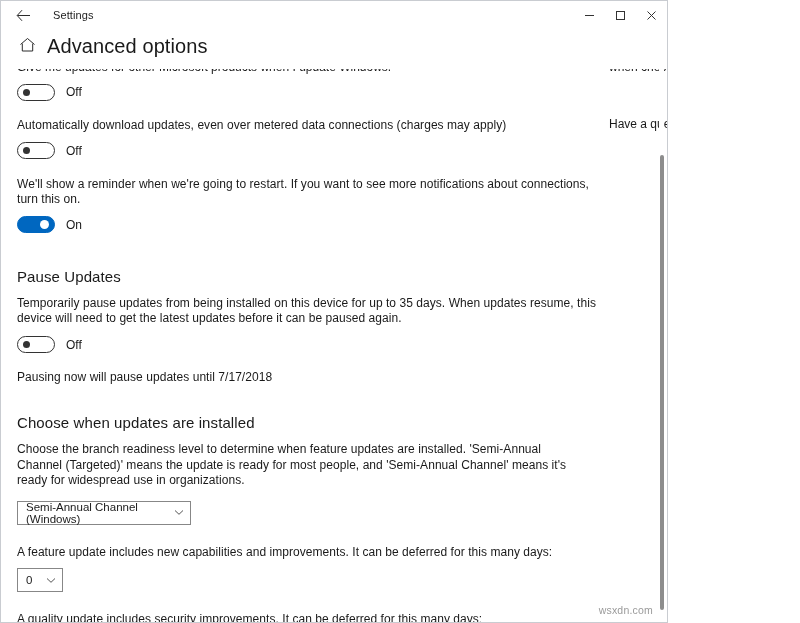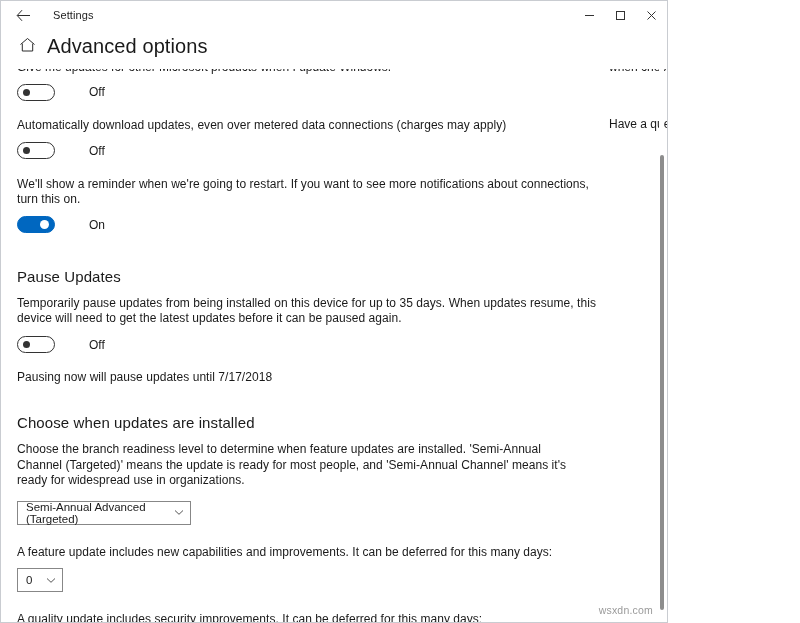--- a/index.html
+++ b/index.html
@@ -136,21 +136,20 @@
     font-weight: 400;
     color: #1a1a1a;
     letter-spacing: 0.1px;
   }
 
   
   .toggle-row {
     display: flex;
     align-items: center;
     height: 20px;
-    gap: 23px;
   }
   .toggle {
     position: relative;
     width: 38px;
     height: 17px;
     border-radius: 10px;
     border: 1px solid #333333;
     background: #ffffff;
     flex: none;
   }
@@ -349,21 +348,21 @@
       </div>
 
       <div class="body-text" style="margin-top:15px;">Pausing now will pause updates until 7/17/2018</div>
 
       
       <div class="section-head" style="margin-top:29px;">Choose when updates are installed</div>
 
       <div class="body-text" style="margin-top:11px; max-width:556px;">Choose the branch readiness level to determine when feature updates are installed. 'Semi-Annual Channel (Targeted)' means the update is ready for most people, and 'Semi-Annual Channel' means it's ready for widespread use in organizations.</div>
 
       <div class="combo wide" style="margin-top:12px;">
-        <span>Semi-Annual Advanced (Targeted)</span>
+        <span>Semi-Annual Channel (Windows)</span>
         <span class="chev">
           <svg width="10" height="7" viewBox="0 0 10 7">
             <path d="M1 1.5 L5 5.3 L9 1.5" fill="none" stroke="currentColor" stroke-width="1"></path>
           </svg>
         </span>
       </div>
 
       <div class="body-text" style="margin-top:20px;">A feature update includes new capabilities and improvements. It can be deferred for this many days:</div>
 
       <div class="combo narrow" style="margin-top:8px;">

